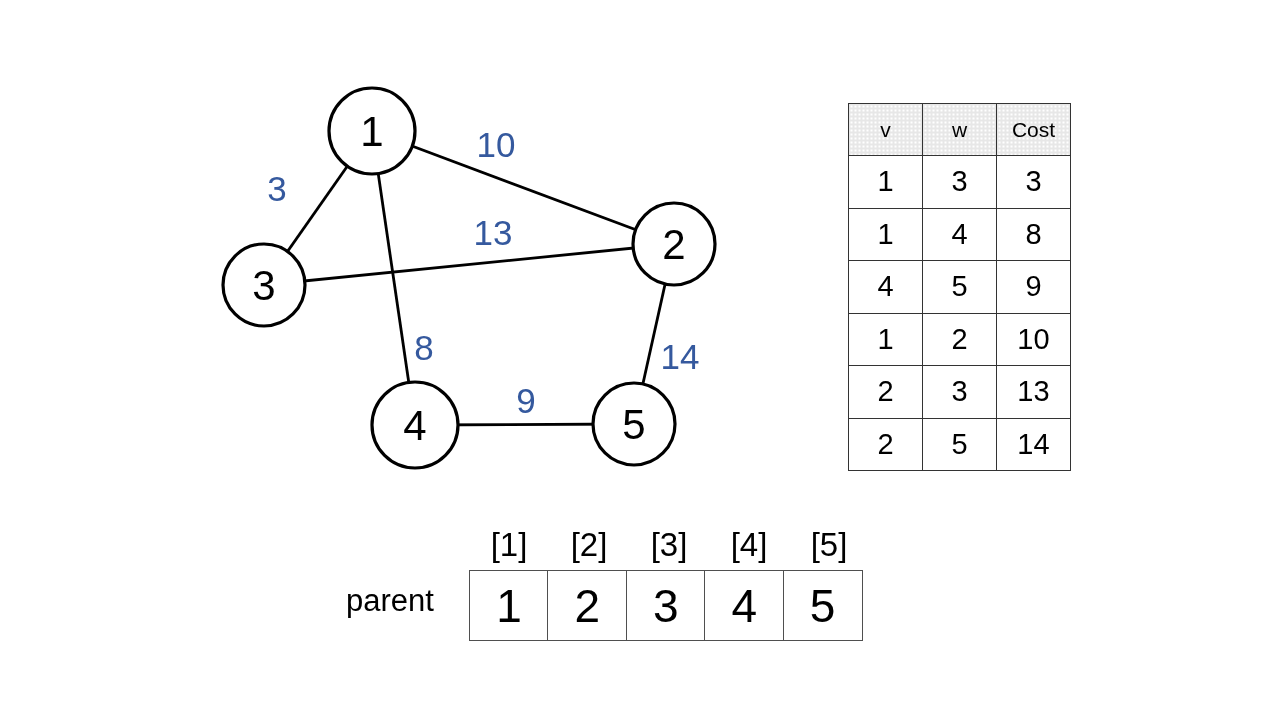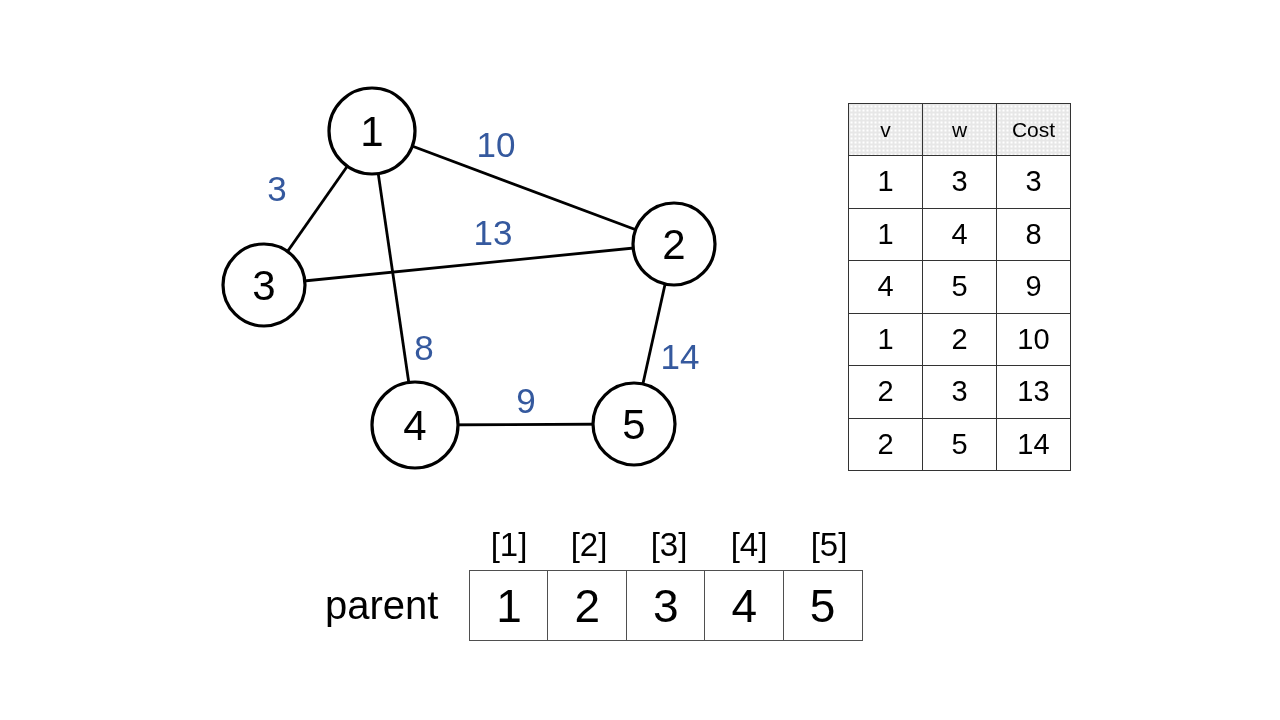--- a/index.html
+++ b/index.html
@@ -44,22 +44,22 @@
     text-align: center;
     vertical-align: middle;
   }
 
   
   .parent-label {
     position: absolute;
     left: 325px;
     top: 583px;
     width: 130px;
-    text-align: left;
-    font-size: 40px;
+    text-align: center;
+    font-size: 31px;
   }
   .parent-indices {
     position: absolute;
     left: 469px;
     top: 526px;
     display: flex;
   }
   .parent-indices .idx {
     width: 80px;
     text-align: center;

